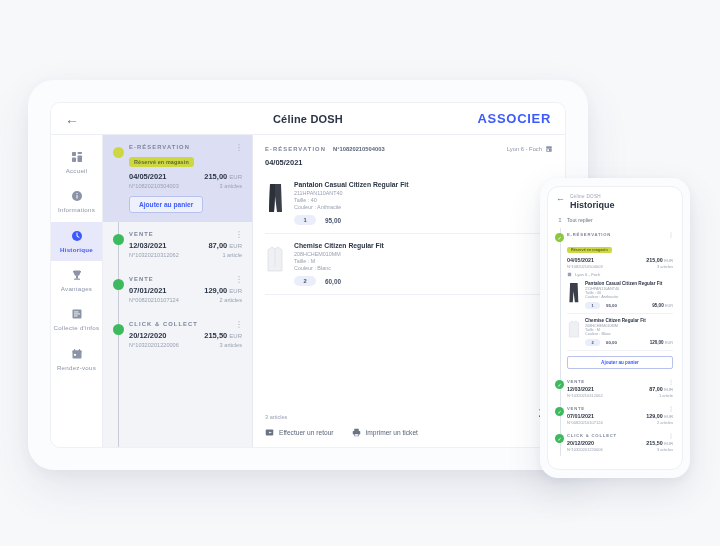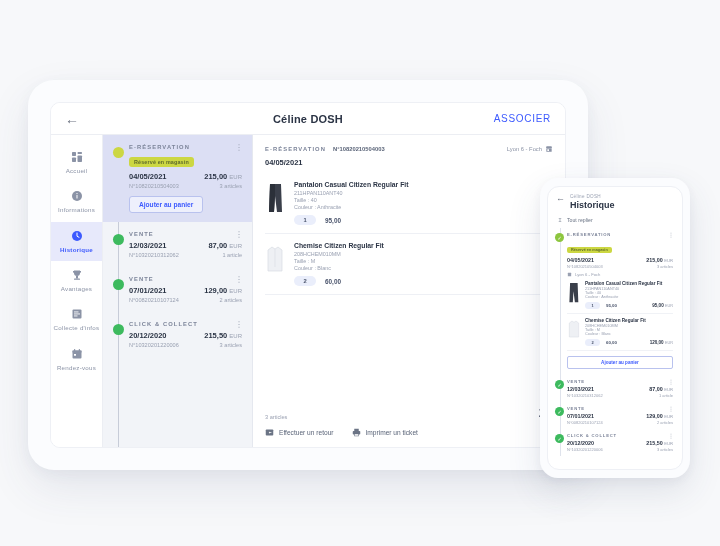--- a/index.html
+++ b/index.html
@@ -31,21 +31,21 @@
     border-bottom:1px solid #eceef3;
     display:flex; align-items:center; padding:0 14px; position:relative;
   }
   .back-arrow{ color:#6b7280; font-size:14px; line-height:1; cursor:pointer; }
   .topbar-title{
     position:absolute; left:0; right:0; text-align:center;
     font-size:11px; font-weight:700; color:#2b3445; letter-spacing:.2px;
     pointer-events:none;
   }
   .associer{
-    margin-left:auto; font-size:10px; font-weight:400; letter-spacing:.7px;
+    margin-left:auto; font-size:13px; font-weight:700; letter-spacing:.7px;
     color:#3d5afe; cursor:pointer; z-index:2;
   }
 
   .body-row{ flex:1; display:flex; min-height:0; }
 
   
   .sidebar{
     width:52px; flex:0 0 52px; background:#fff;
     border-right:1px solid #eceef3; padding-top:8px;
   }

